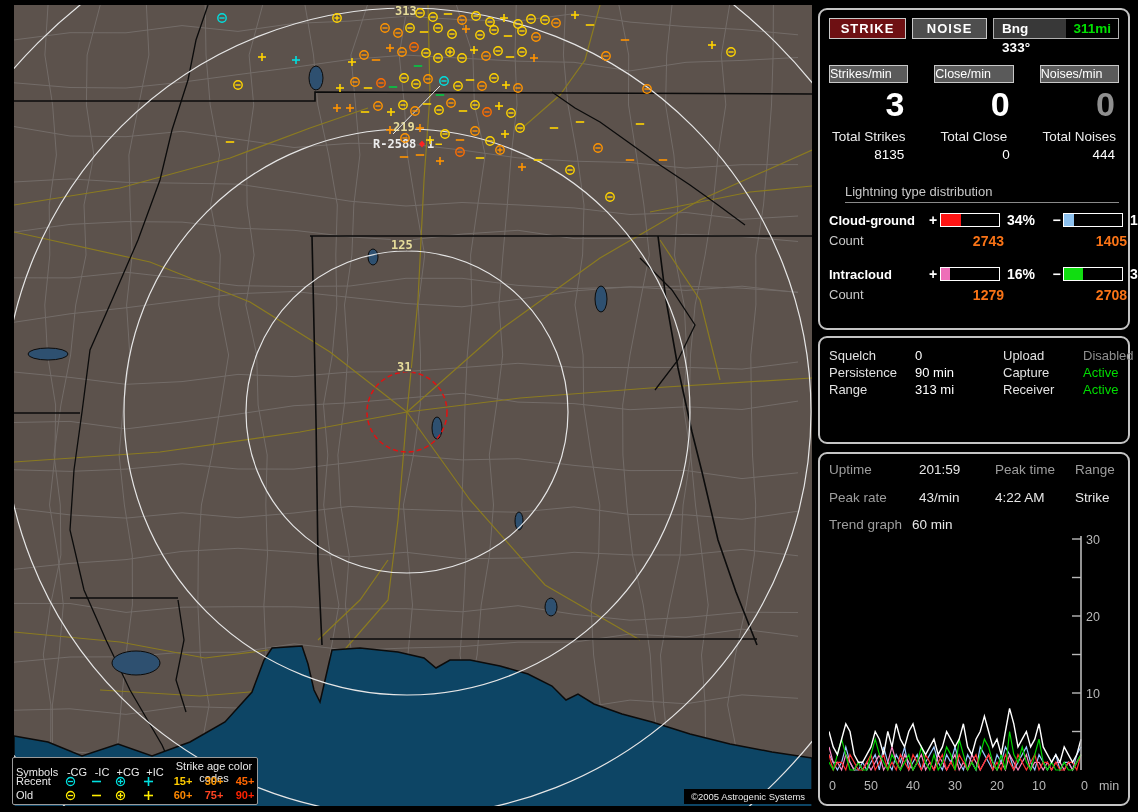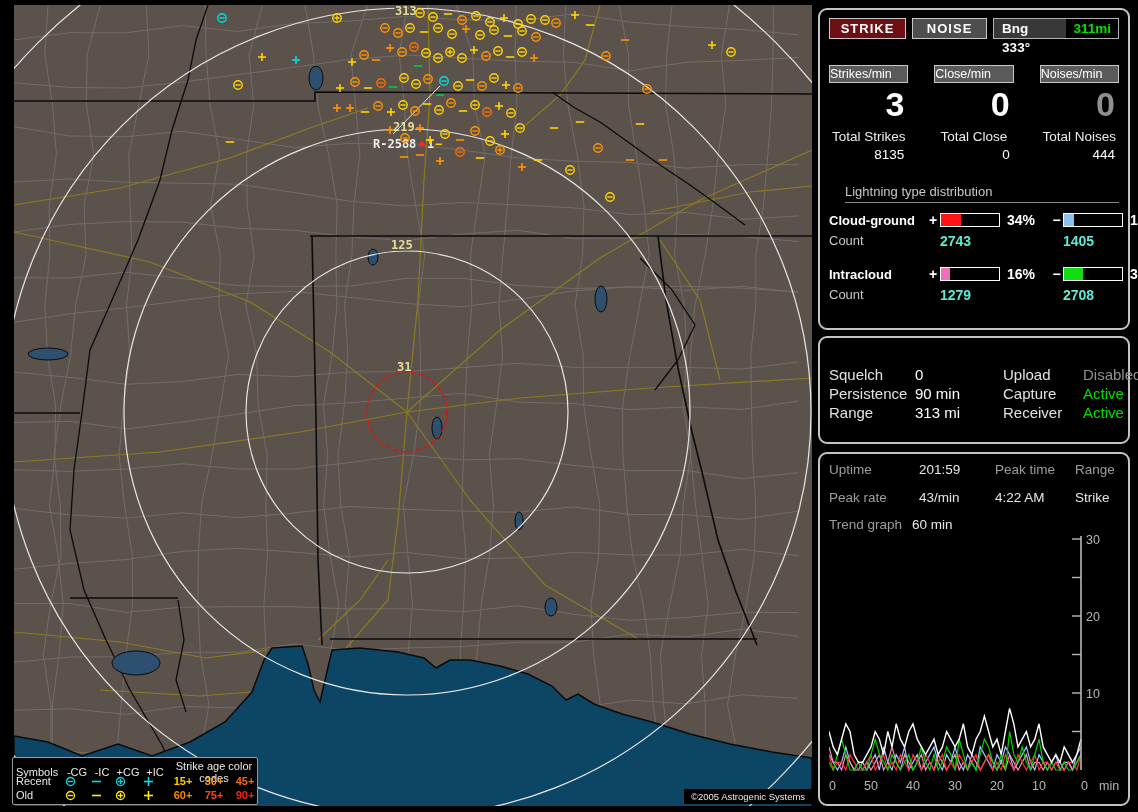--- a/index.html
+++ b/index.html
@@ -25,24 +25,24 @@
   .stat-tlabel{font-size:13.5px;text-align:center;color:#ececec;margin-top:6px;}
   .stat-tval{font-size:13.5px;text-align:right;color:#fff;padding-right:4px;margin-top:3px;}
   .dist-title{font-size:13px;color:#c8c8c8;margin-top:22px;border-bottom:1px solid #8a8a8a;padding-bottom:3px;margin-left:16px;}
   .dist-grid{display:grid;grid-template-columns:97px 14px 64px 46px 13px 64px 40px;align-items:center;margin-top:9px;row-gap:2px;}
   .dg-label{font-size:13px;font-weight:bold;color:#fff;}
   .dg-sign{font-size:14px;font-weight:bold;color:#fff;text-align:center;}
   .bar{width:58px;height:12px;border:1px solid #fff;background:#000;}
   .bar i{display:block;height:100%;}
   .dg-pct{font-size:14px;font-weight:bold;color:#fff;padding-left:3px;}
   .dg-count-label{font-size:13px;color:#c8c8c8;height:22px;line-height:22px;}
-  .dg-count{font-size:14px;font-weight:bold;color:#5eead4;}
+  .dg-count{font-size:14px;font-weight:bold;color:#f97316;text-align:right;}
   .dist-spacer{height:10px;grid-column:1 / 8;}
   #datetime{font-size:21px;font-weight:bold;color:#00e000;letter-spacing:0.5px;border-bottom:1px solid #bdbdbd;padding-bottom:4px;}
-  .set-grid{display:grid;grid-template-columns:86px 88px 80px auto;row-gap:2px;font-size:15px;margin-top:22px;}
+  .set-grid{display:grid;grid-template-columns:86px 88px 80px auto;row-gap:2px;font-size:13px;margin-top:4px;}
   .status-grid{display:grid;grid-template-columns:90px 76px 80px auto;row-gap:13px;font-size:13.5px;}
   .status-grid .lab{color:#9d9d9d;}
   .trendrow{display:flex;gap:10px;font-size:13.5px;margin-top:12px;}
   .trendrow .lab{color:#9d9d9d;}
   
   #legend{position:absolute;left:12px;top:757px;width:246px;height:48px;background:#000;border:1px solid #9a9a9a;
      border-radius:2px;box-sizing:border-box;color:#e8e8e8;font-size:11px;padding:2px 3px;}
   #legend .lrow{display:grid;grid-template-columns:48px 26px 24px 28px 26px 30px 32px 30px;align-items:center;height:14px;}
   #legend .hdr-ages{grid-column:6 / 9;text-align:center;}
   #legend .g{text-align:center;}

